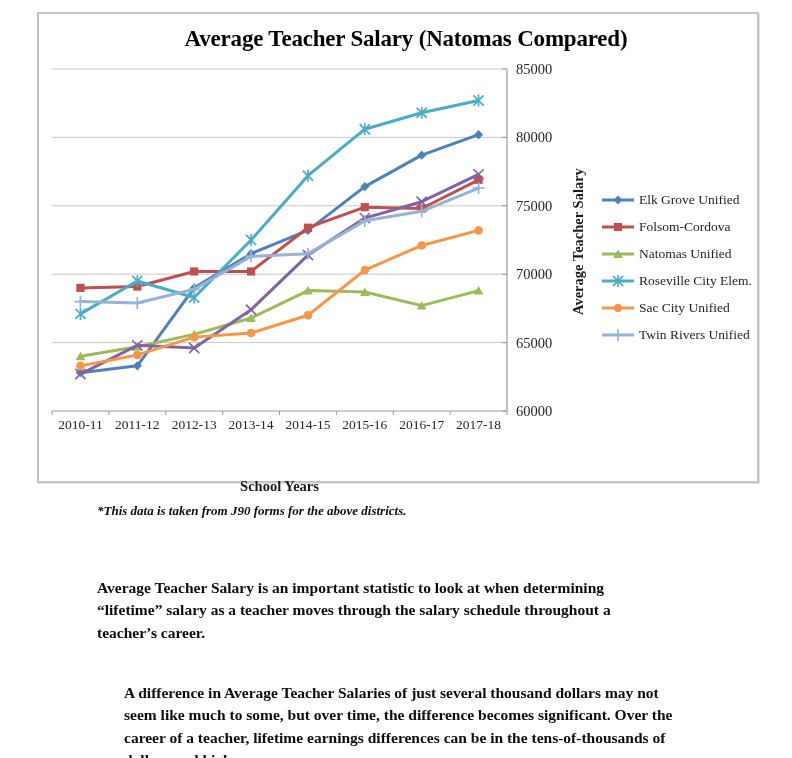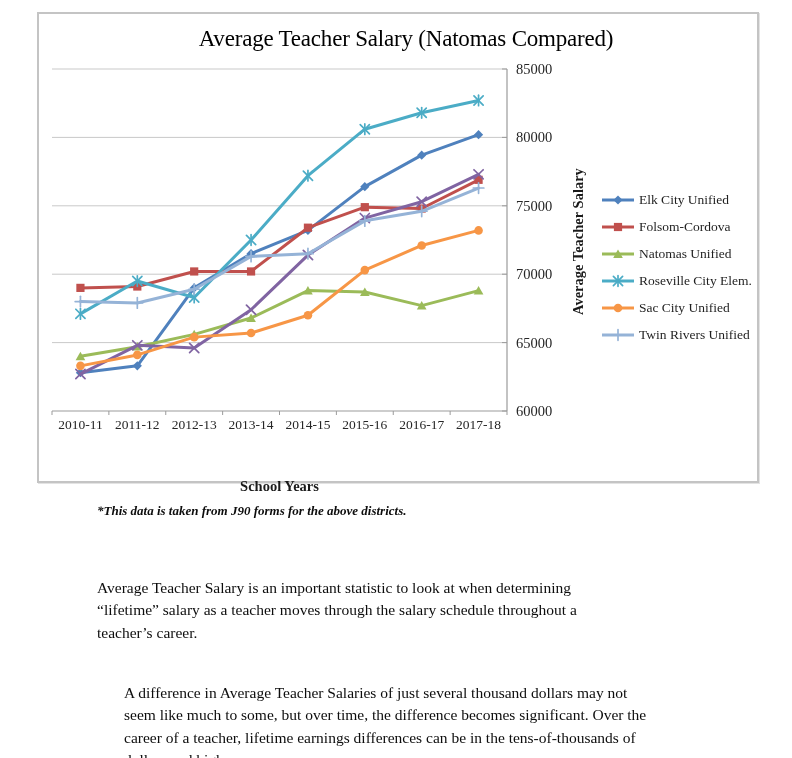--- a/index.html
+++ b/index.html
@@ -2,34 +2,34 @@
 <html><head>
 <meta charset="utf-8">
 <style>
   html,body{margin:0;padding:0;background:#fff;}
   .page{position:relative;width:792px;height:758px;background:#fff;overflow:hidden;
         font-family:"Liberation Serif",serif;color:#111;}
   .chart-frame{position:absolute;left:37px;top:12px;width:722px;height:471px;
         box-sizing:border-box;border:2px solid #c4c4c4;background:#fff;
         box-shadow:1px 1px 0 #e3e3e3;}
   .chart-title{position:absolute;left:0;right:0;top:12px;margin:0;text-align:center;
-        font-size:23px;font-weight:normal;letter-spacing:-0.2px;color:#000;padding-left:16px;}
+        font-size:23px;font-weight:bold;letter-spacing:-0.2px;color:#000;padding-left:16px;}
   .chart-frame svg{position:absolute;left:0;top:0;font-family:"Liberation Serif",serif;}
   .x-axis-title{position:absolute;left:13px;width:455px;top:440px;text-align:center;
         font-weight:bold;font-size:14.5px;color:#1a1a1a;margin-top:24px;}
   .y-axis-title{position:absolute;left:531px;top:301px;transform:rotate(-90deg);
         transform-origin:0 0;font-weight:bold;font-size:14.5px;white-space:nowrap;color:#1a1a1a;}
   .legend{position:absolute;left:561px;top:172px;display:flex;flex-direction:column;}
   .legend-row{display:flex;align-items:center;height:27px;}
   .legend-row svg{position:static;flex:0 0 auto;margin-right:1px;}
   .legend-label{font-size:13.5px;color:#1f1f1f;white-space:nowrap;}
   .note{position:absolute;left:97px;top:503px;margin:0;font-style:italic;font-weight:600;
         font-size:13px;color:#0d0d0d;}
   .para{position:absolute;left:97px;width:604px;margin:0;font-size:15.5px;
-        line-height:22.4px;white-space:pre-line;color:#0d0d0d;}
+        line-height:22.4px;white-space:pre-line;color:#0d0d0d;font-weight:bold;}
   #para1{top:577px;}
   #para2{top:682px;margin-left:27px;}
 </style>
 </head>
 <body>
 
 <div class="page">
 
   <section class="chart-frame">
     <h1 class="chart-title">Average Teacher Salary (Natomas Compared)</h1>
@@ -167,21 +167,21 @@
         <line x1="439.5625" y1="168.726" x2="439.5625" y2="179.30599999999998" stroke="#95B3D7" stroke-width="1.7" stroke-linecap="round"></line>
       </svg>
     <div class="x-axis-title">School Years</div>
     <div class="y-axis-title">Average Teacher Salary</div>
     <div class="legend" id="legend">
         <div class="legend-row">
           <svg width="38" height="14" viewBox="0 0 38 14">
             <line x1="2" x2="34" y1="7" y2="7" stroke="#4F81BD" stroke-width="3"></line>
             <path d="M18 2.4000000000000004 L22.6 7 L18 11.6 L13.4 7 Z" fill="#4F81BD"></path>
           </svg>
-          <span class="legend-label">Elk City Unified</span>
+          <span class="legend-label">Elk Grove Unified</span>
         </div>
         <div class="legend-row">
           <svg width="38" height="14" viewBox="0 0 38 14">
             <line x1="2" x2="34" y1="7" y2="7" stroke="#C0504D" stroke-width="3"></line>
             <rect x="13.9" y="2.9000000000000004" width="8.2" height="8.2" fill="#C0504D"></rect>
           </svg>
           <span class="legend-label">Folsom-Cordova</span>
         </div>
         <div class="legend-row">
           <svg width="38" height="14" viewBox="0 0 38 14">

